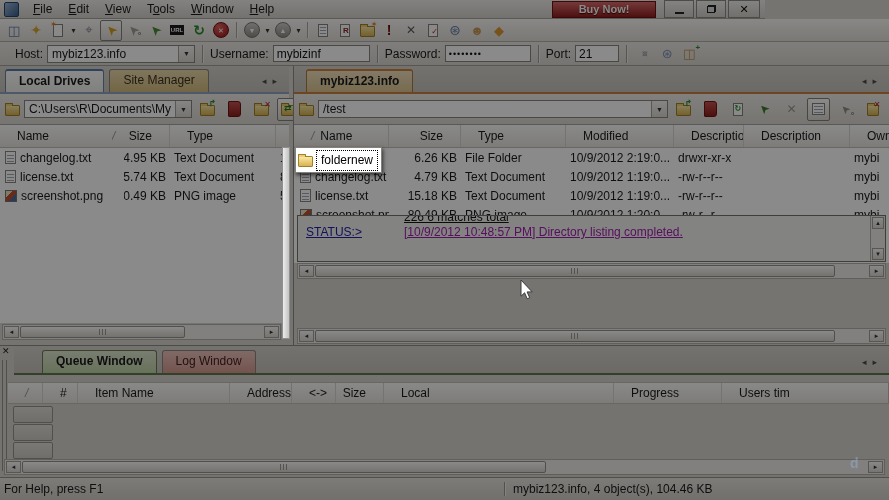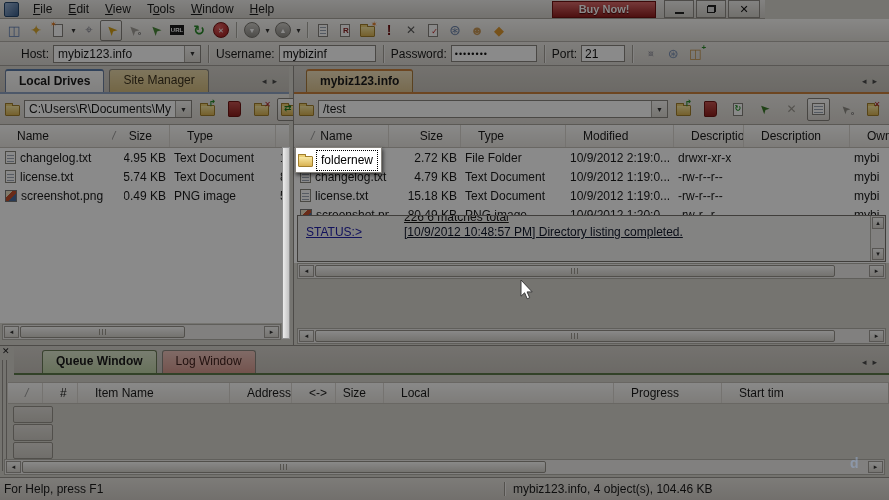--- a/index.html
+++ b/index.html
@@ -45,21 +45,21 @@
   .folder-ic::before{content:"";position:absolute;top:-3px;left:-1px;width:6px;height:2px;background:#eccf74;
              border:1px solid #a27f2c;border-bottom:none;border-radius:1px 1px 0 0;}
   .book-ic{width:11px;height:14px;background:linear-gradient(#c4524e,#8d1f1c);border:1px solid #6d1513;border-radius:1px 3px 3px 1px;}
   .doc-ic{width:11px;height:13px;background:#fff;border:1px solid #8a877f;position:relative;flex:none;box-sizing:border-box;}
   .doc-ic::after{content:"";position:absolute;left:1px;right:1px;top:3px;height:7px;
                  background:repeating-linear-gradient(#9fa8b8 0 1px,transparent 1px 3px);}
   .img-ic{width:12px;height:12px;border:1px solid #777;flex:none;box-sizing:border-box;
           background:linear-gradient(135deg,#ece2c6 32%,#c2502e 32% 62%,#4a6c9c 62%);}
   
   .quickbar{position:absolute;left:0;top:42px;width:889px;height:24px;display:flex;align-items:center;
-            background:linear-gradient(#ebe9e5,#dad7d1);border-bottom:1px solid #a39f99;box-sizing:border-box;padding-left:21px;}
+            background:linear-gradient(#ebe9e5,#dad7d1);border-bottom:1px solid #a39f99;box-sizing:border-box;padding-left:15px;}
   .qlabel{margin-right:4px;white-space:nowrap;}
   .field{height:17px;background:#fff;border:1px solid #898580;box-sizing:border-box;font:12px "Liberation Sans",sans-serif;
          padding:0 3px;color:#111;}
   .combo{display:flex;align-items:center;height:18px;background:#fff;border:1px solid #898580;box-sizing:border-box;}
   .combo .ctext{flex:1;padding:0 4px;white-space:nowrap;overflow:hidden;}
   .combo .arr{width:15px;align-self:stretch;border-left:1px solid #a5a29c;background:linear-gradient(#f6f5f3,#dbd8d2);
               display:flex;align-items:center;justify-content:center;font-size:7px;color:#333;flex:none;}
   .qsep{width:1px;height:18px;background:#a19d97;box-shadow:1px 0 0 #f3f1ee;margin:0 7px;flex:none;}
   
   .pane{position:absolute;top:66px;height:279px;box-sizing:border-box;}
@@ -103,21 +103,21 @@
   .sthumb{height:12px;background:linear-gradient(#fdfdfc,#d7d4ce);border:1px solid #96938b;border-radius:2px;
           position:relative;box-sizing:border-box;}
   .sthumb::after{content:"";position:absolute;left:50%;top:2px;bottom:2px;width:8px;margin-left:-4px;
           background:repeating-linear-gradient(90deg,#9d9991 0 1px,transparent 1px 3px);}
   
   .logbox{position:absolute;left:3px;right:3px;top:149px;height:47px;background:#f3f2f0;border:1px solid #77746e;
           box-sizing:border-box;overflow:hidden;display:flex;}
   .logtext{flex:1;overflow:hidden;position:relative;}
   .logline{white-space:nowrap;line-height:15px;text-decoration:underline;}
   .log-label{position:absolute;left:8px;top:9px;color:#2222aa;}
-  .log-msg{position:absolute;left:106px;top:9px;color:#0f172a;}
+  .log-msg{position:absolute;left:106px;top:9px;color:#a21caf;}
   .log-matches{position:absolute;left:106px;top:-6px;color:#161616;}
   .varrows{width:15px;border-left:1px solid #b2afa9;background:#efedea;display:flex;flex-direction:column;
            justify-content:space-between;padding:1px;box-sizing:border-box;}
   
   .vsplit{position:absolute;left:282px;top:147px;width:8px;height:192px;z-index:52;
           background:linear-gradient(90deg,#ececec,#c2c2c2);border:1px solid #8f8f8f;box-sizing:border-box;}
   
   #dock{position:absolute;left:0;top:345px;width:889px;height:132px;background:#d7d4ce;border-top:1px solid #8f8b85;box-sizing:border-box;}
   .dock-close{position:absolute;left:2px;top:1px;font-size:9px;font-weight:bold;color:#222;line-height:1;}
   .dock-grip{position:absolute;left:2px;top:14px;bottom:6px;width:5px;
@@ -445,21 +445,21 @@
           </div>
         <div class="hcell" style="flex:1;border-right:none;">
             <span>Owner</span>
           </div>
       </div>
       <div class="lrow">
         <div class="cell" style="width:95px;padding-left:6px;">
             <span class="folder-ic"></span>
           </div>
         <div class="cell num" style="width:72px;">
-            <span>2.72 KB</span>
+            <span>6.26 KB</span>
           </div>
         <div class="cell" style="width:105px;">
             <span>File Folder</span>
           </div>
         <div class="cell" style="width:108px;">
             <span>10/9/2012 2:19:0...</span>
           </div>
         <div class="cell" style="width:70px;">
             <span>drwxr-xr-x</span>
           </div>
@@ -599,21 +599,21 @@
       <div class="hcell num" style="width:48px;justify-content:flex-end;">
           <span>Size</span>
         </div>
       <div class="hcell" style="width:230px;">
           <span>Local</span>
         </div>
       <div class="hcell" style="width:108px;">
           <span>Progress</span>
         </div>
       <div class="hcell" style="flex:1;border-right:none;">
-          <span>Start tim</span>
+          <span>Users tim</span>
         </div>
     </div>
     <div class="qcells">
       <div class="qcell"></div>
       <div class="qcell"></div>
       <div class="qcell"></div>
     </div>
     <div class="hscroll" style="left:4px;right:4px;top:113px;">
       <div class="sbtn">◂</div>
       <div class="strack">

